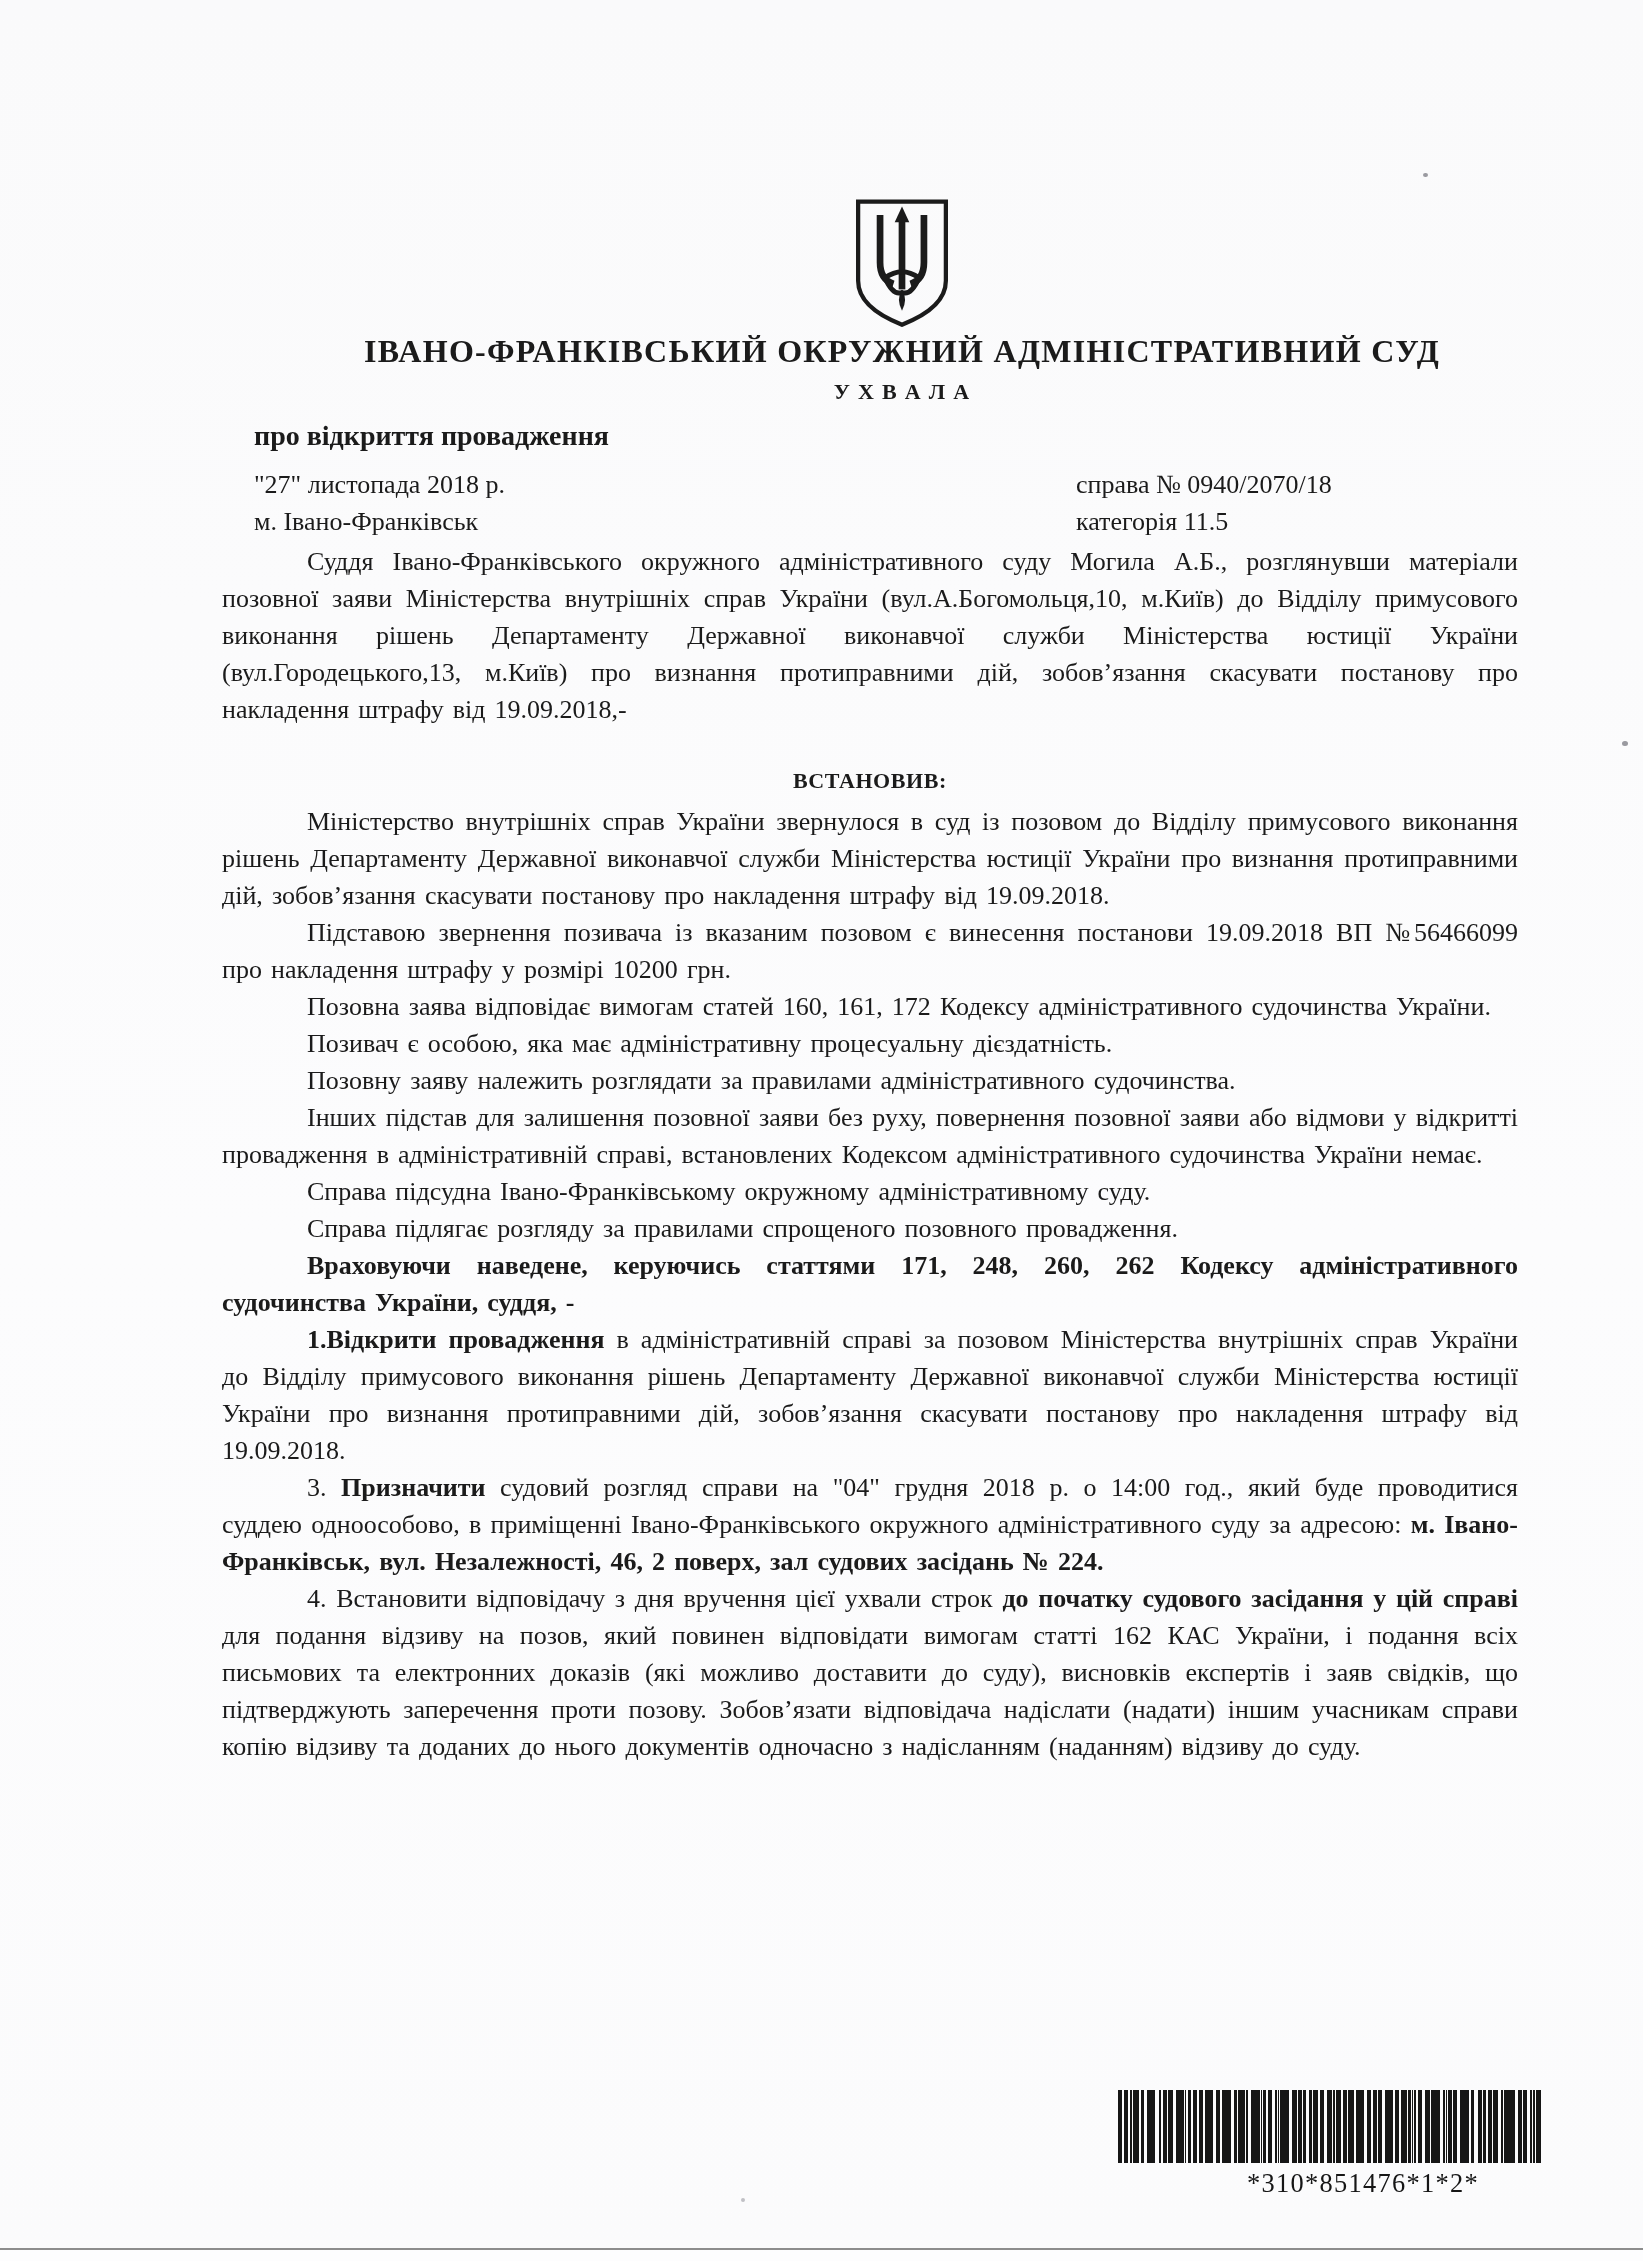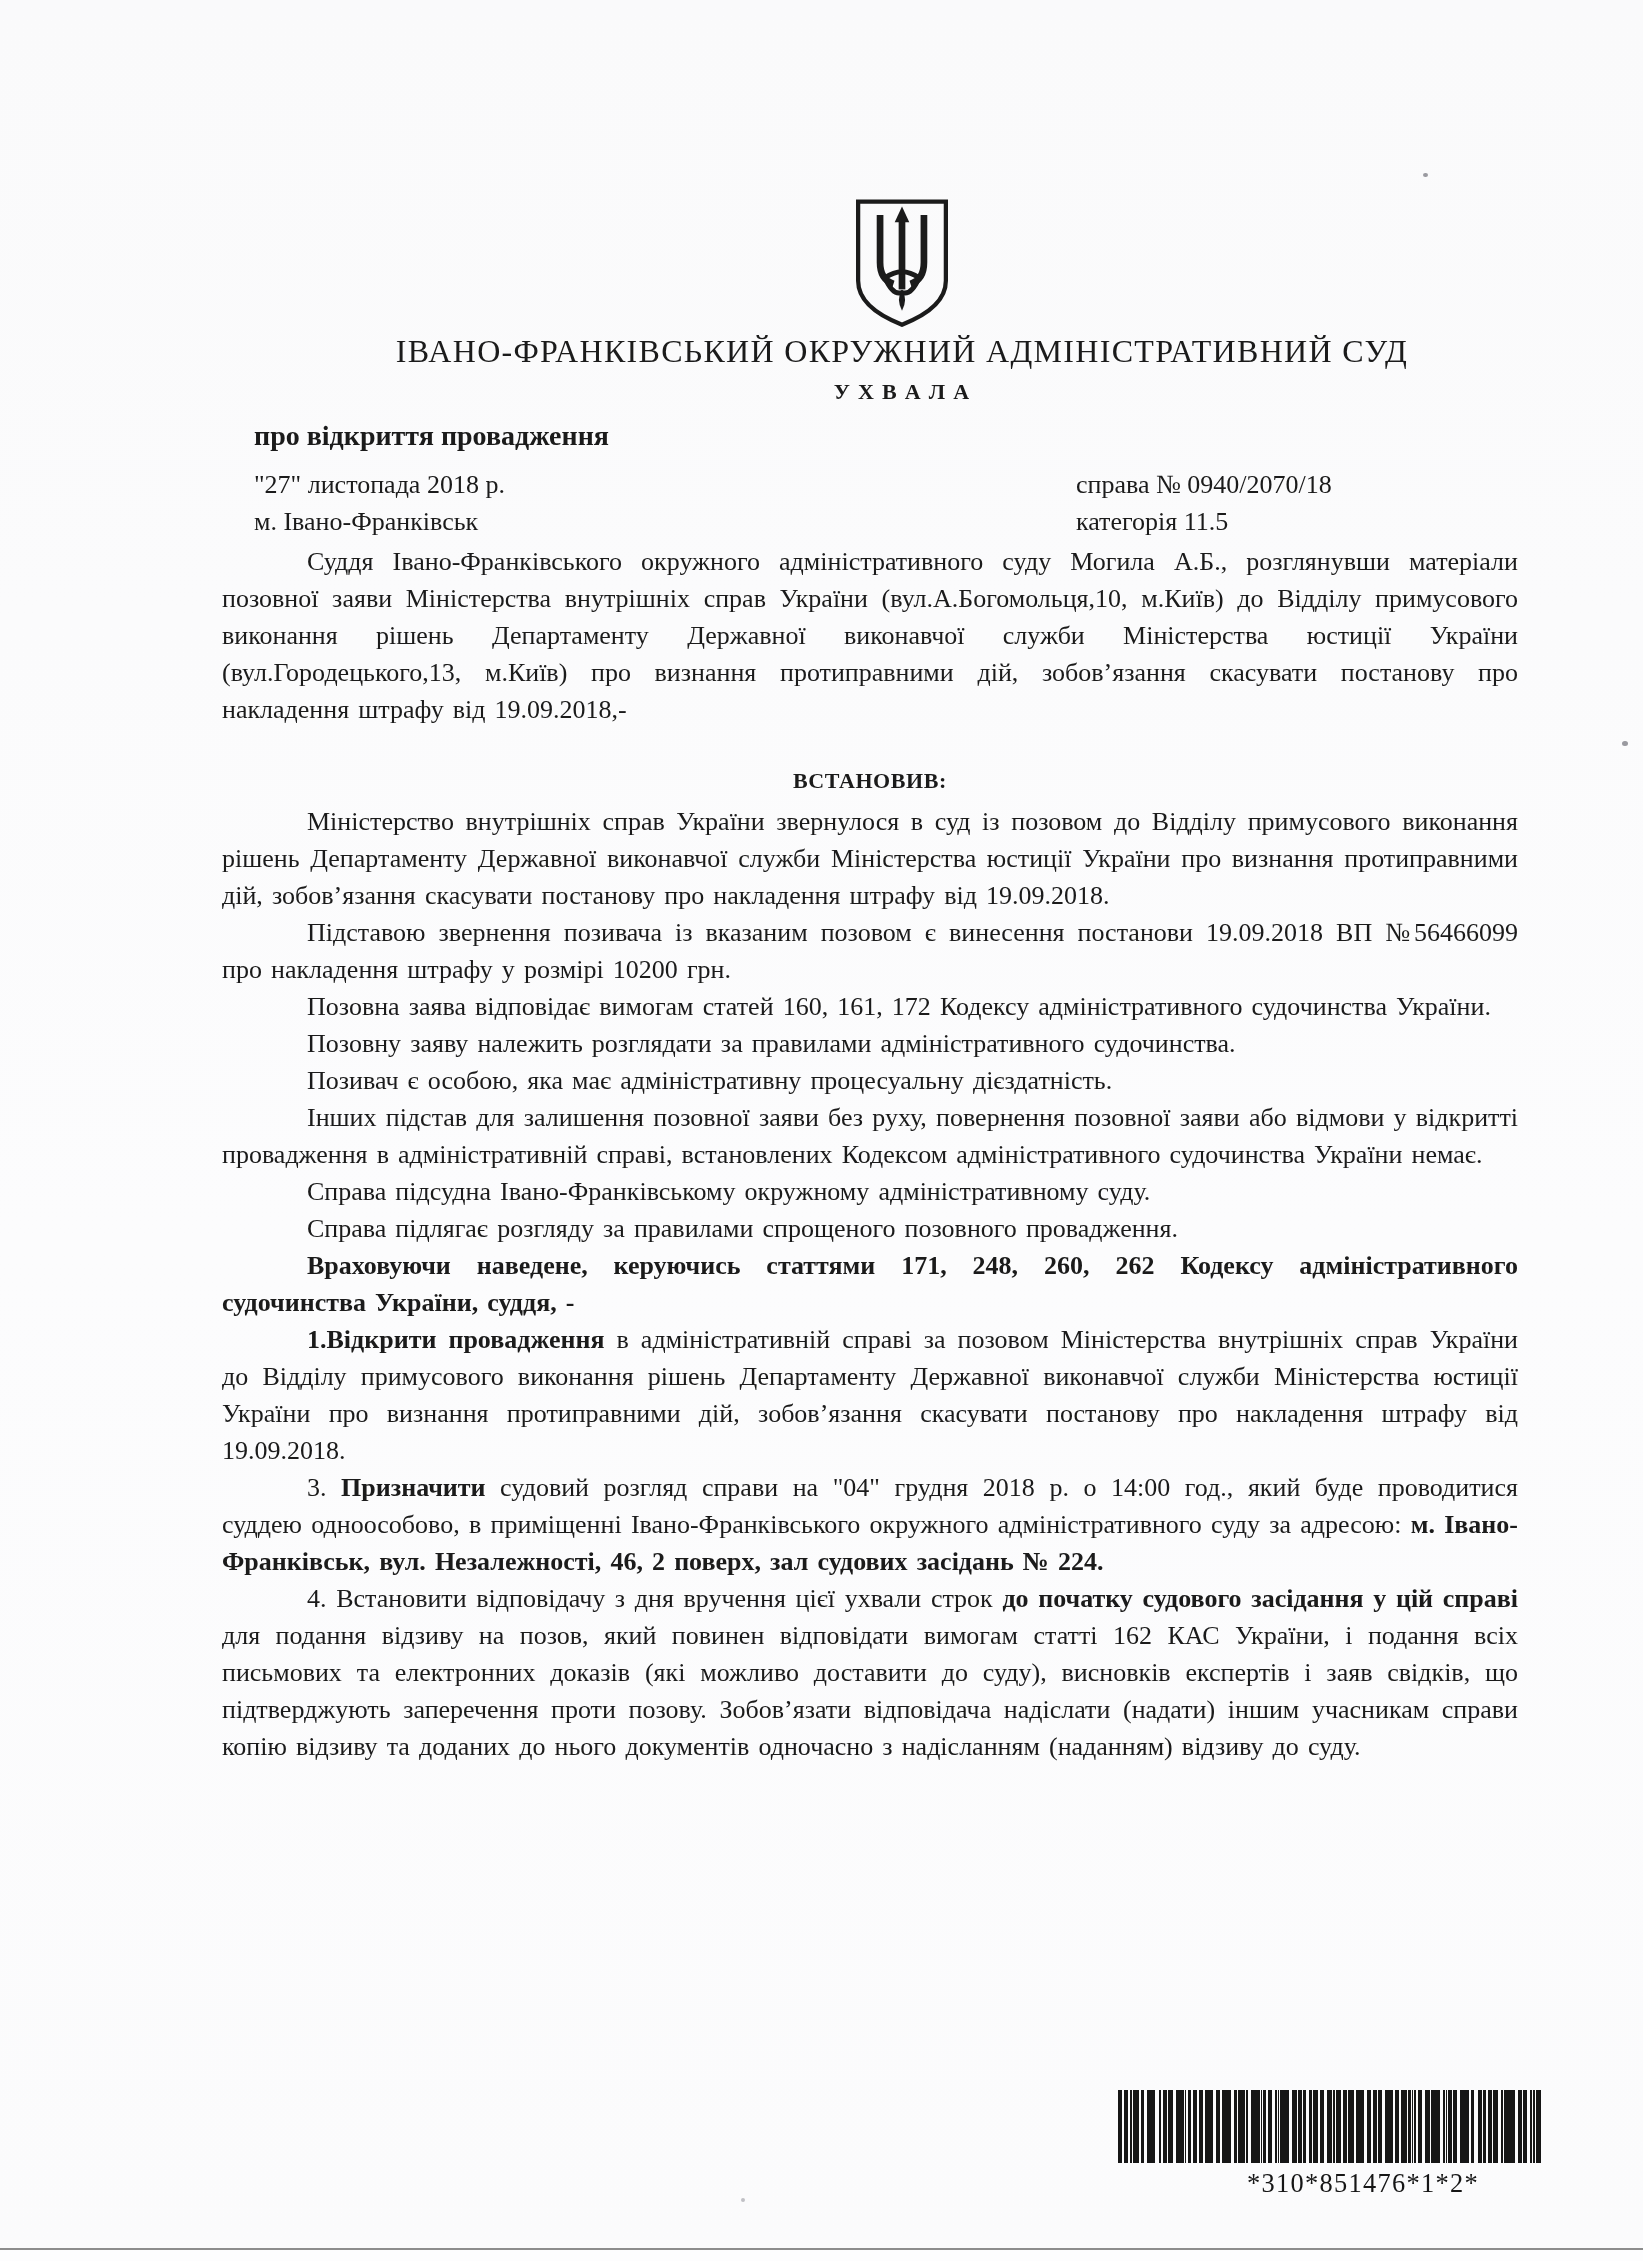--- a/index.html
+++ b/index.html
@@ -23,21 +23,21 @@
     width: 1296px;
   }
   .header-block { transform: translateX(32px); }
   .emblem {
     width: 98px;
     margin: 7.7px auto 3.9px;
   }
   .emblem svg { display: block; width: 98px; height: 131px; }
   .court-name {
     font-size: 32px;
-    font-weight: normal;
+    font-weight: bold;
     text-align: center;
     line-height: 37px;
     letter-spacing: 1.3px;
     white-space: nowrap;
   }
   .doc-type {
     font-size: 22px;
     font-weight: bold;
     text-align: center;
     line-height: 37px;
@@ -163,22 +163,22 @@
       </div>
     </div>
 
     <p class="body-p intro">Суддя Івано-Франківського окружного адміністративного суду Могила А.Б., розглянувши матеріали позовної заяви Міністерства внутрішніх справ України (вул.А.Богомольця,10, м.Київ) до Відділу примусового виконання рішень Департаменту Державної виконавчої служби Міністерства юстиції України (вул.Городецького,13, м.Київ) про визнання протиправними дій, зобов’язання скасувати постанову про накладення штрафу від 19.09.2018,-</p>
 
     <div class="section-heading">ВСТАНОВИВ:</div>
 
     <p class="body-p">Міністерство внутрішніх справ України звернулося в суд із позовом до Відділу примусового виконання рішень Департаменту Державної виконавчої служби Міністерства юстиції України про визнання протиправними дій, зобов’язання скасувати постанову про накладення штрафу від 19.09.2018.</p>
     <p class="body-p">Підставою звернення позивача із вказаним позовом є винесення постанови 19.09.2018 ВП №56466099 про накладення штрафу у розмірі 10200 грн.</p>
     <p class="body-p">Позовна заява відповідає вимогам статей 160, 161, 172 Кодексу адміністративного судочинства України.</p>
+    <p class="body-p">Позивач є особою, яка має адміністративну процесуальну дієздатність.</p>
     <p class="body-p">Позовну заяву належить розглядати за правилами адміністративного судочинства.</p>
-    <p class="body-p">Позивач є особою, яка має адміністративну процесуальну дієздатність.</p>
     <p class="body-p">Інших підстав для залишення позовної заяви без руху, повернення позовної заяви або відмови у відкритті провадження в адміністративній справі, встановлених Кодексом адміністративного судочинства України немає.</p>
     <p class="body-p">Справа підсудна Івано-Франківському окружному адміністративному суду.</p>
     <p class="body-p">Справа підлягає розгляду за правилами спрощеного позовного провадження.</p>
     <p class="body-p bold-p">Враховуючи наведене, керуючись статтями 171, 248, 260, 262 Кодексу адміністративного судочинства України, суддя, -</p>
 
 
     <p class="body-p"><b>1.Відкрити провадження</b><span> в адміністративній справі за позовом Міністерства внутрішніх справ України до Відділу примусового виконання рішень Департаменту Державної виконавчої служби Міністерства юстиції України про визнання протиправними дій, зобов’язання скасувати постанову про накладення штрафу від 19.09.2018.</span></p>
 
 
     <p class="body-p"><span>3. </span><b>Призначити</b><span> судовий розгляд справи на "04" грудня 2018 р. о 14:00 год., який буде проводитися суддею одноособово, в приміщенні Івано-Франківського окружного адміністративного суду за адресою: </span><b>м. Івано-Франківськ, вул. Незалежності, 46, 2 поверх, зал судових засідань № 224.</b></p>

